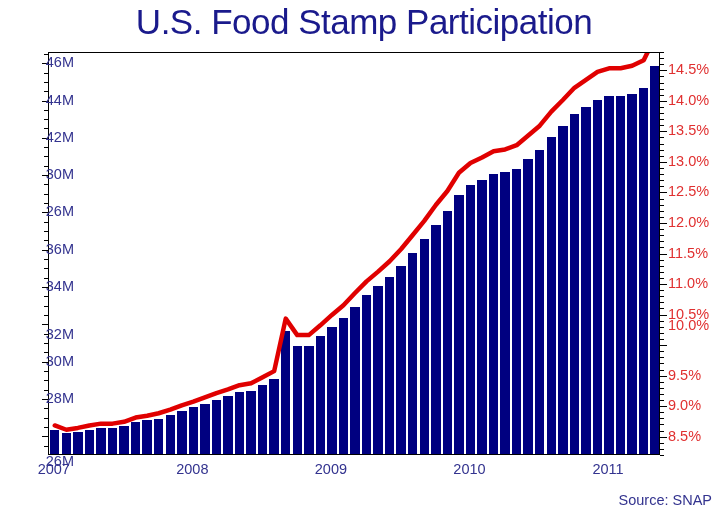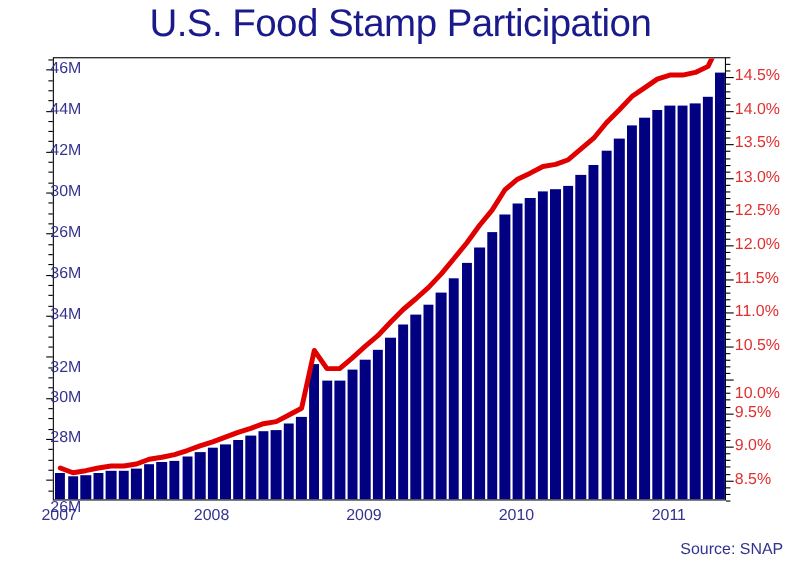--- a/index.html
+++ b/index.html
@@ -186,21 +186,21 @@
       <div class="tick tick-left-minor" style="top: 81.8519px;"></div>
       <div class="tick tick-left-minor" style="top: 72.5231px;"></div>
       <div class="tick tick-left-minor" style="top: 53.8657px;"></div>
       <div class="tick tick-right-major" style="top: 436.682px;"></div>
       <div class="axis-label y-right-label" style="top: 428.682px;">8.5%</div>
       <div class="tick tick-right-major" style="top: 406.152px;"></div>
       <div class="axis-label y-right-label" style="top: 398.152px;">9.0%</div>
       <div class="tick tick-right-major" style="top: 375.621px;"></div>
       <div class="axis-label y-right-label" style="top: 367.621px;">9.5%</div>
       <div class="tick tick-right-major" style="top: 345.091px;"></div>
-      <div class="axis-label y-right-label" style="top: 351px;">10.0%</div>
+      <div class="axis-label y-right-label" style="top: 318px;">10.0%</div>
       <div class="tick tick-right-major" style="top: 314.561px;"></div>
       <div class="axis-label y-right-label" style="top: 306.561px;">10.5%</div>
       <div class="tick tick-right-major" style="top: 284.03px;"></div>
       <div class="axis-label y-right-label" style="top: 276.03px;">11.0%</div>
       <div class="tick tick-right-major" style="top: 253.5px;"></div>
       <div class="axis-label y-right-label" style="top: 245.5px;">11.5%</div>
       <div class="tick tick-right-major" style="top: 222.97px;"></div>
       <div class="axis-label y-right-label" style="top: 214.97px;">12.0%</div>
       <div class="tick tick-right-major" style="top: 192.439px;"></div>
       <div class="axis-label y-right-label" style="top: 184.439px;">12.5%</div>

